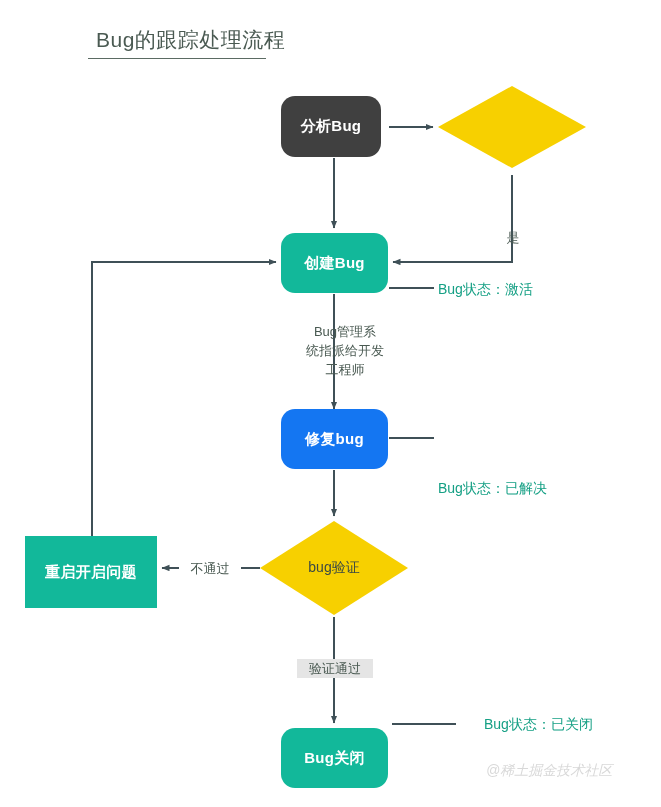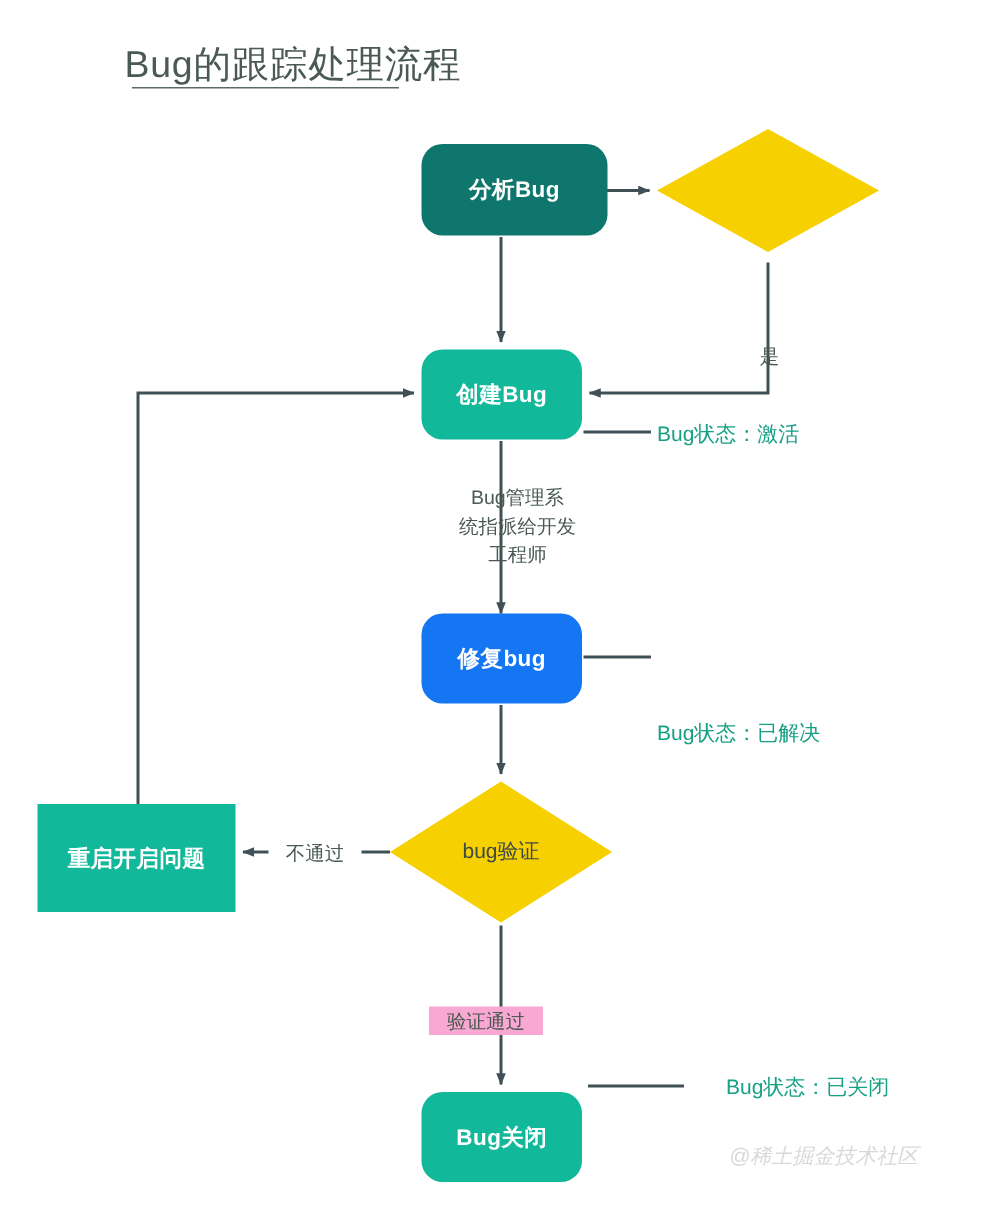--- a/index.html
+++ b/index.html
@@ -15,23 +15,23 @@
     overflow: hidden;
   }
   #canvas {
     position: absolute;
     left: 0; top: 0;
     width: 661px;
     height: 807px;
   }
   .title {
     position: absolute;
-    left: 83px;
+    left: 96px;
     top: 26px;
-    font-size: 25px;
+    font-size: 21px;
     color: #4a5a52;
     letter-spacing: 0.5px;
     white-space: nowrap;
   }
   .title-underline {
     position: absolute;
     left: 88px;
     top: 58px;
     width: 178px;
     height: 1px;
@@ -122,21 +122,21 @@
 
     <path d="M389,288 L434,288" stroke="#3f5057" stroke-width="2" fill="none"></path>
     <path d="M389,438 L434,438" stroke="#3f5057" stroke-width="2" fill="none"></path>
     <path d="M392,724 L456,724" stroke="#3f5057" stroke-width="2" fill="none"></path>
 
     <polygon points="512,86 586,127 512,168 438,127" fill="#f7d000"></polygon>
 
     <polygon points="334,521 408,568 334,615 260,568" fill="#f7d000"></polygon>
   </svg>
 
-  <div class="node node-rounded" style="left:281px; top:96px; width:124px; height:61px; background:#0f766e;">
+  <div class="node node-rounded" style="left:281px; top:96px; width:100px; height:61px; background:#404040;">
     <span>分析Bug</span>
   </div>
 
 
   <div class="node node-rounded" style="left:281px; top:233px; width:107px; height:60px; background:#12b89a;">
     <span>创建Bug</span>
   </div>
 
   <div class="node node-rounded" style="left:281px; top:409px; width:107px; height:60px; background:#1476f2;">
     <span>修复bug</span>
@@ -157,21 +157,21 @@
   <div class="edge-label" style="left:498px; top:228px; width:30px;">是</div>
 
   <div class="edge-label" style="left:280px; top:322px; width:130px;">
     <div>Bug管理系</div>
     <div>统指派给开发</div>
     <div>工程师</div>
   </div>
 
   <div class="edge-label" style="left:179px; top:559px; width:62px; background:#ffffff;">不通过</div>
 
-  <div class="edge-label" style="left:286px; top:659px; width:76px; background:#f9a8d4;margin-top:12px;">验证通过</div>
+  <div class="edge-label" style="left:297px; top:659px; width:76px; background:#e5e5e5;">验证通过</div>
 
   <div class="status-note" style="left:438px; top:281px;">Bug状态：激活</div>
 
   <div class="status-note" style="left:438px; top:440px;margin-top:40px;">Bug状态：已解决</div>
 
   <div class="status-note" style="left:484px; top:716px;">Bug状态：已关闭</div>
 
   <div class="watermark" style="left:486px; top:762px;font-style:italic;">@稀土掘金技术社区</div>
 
 </div>

